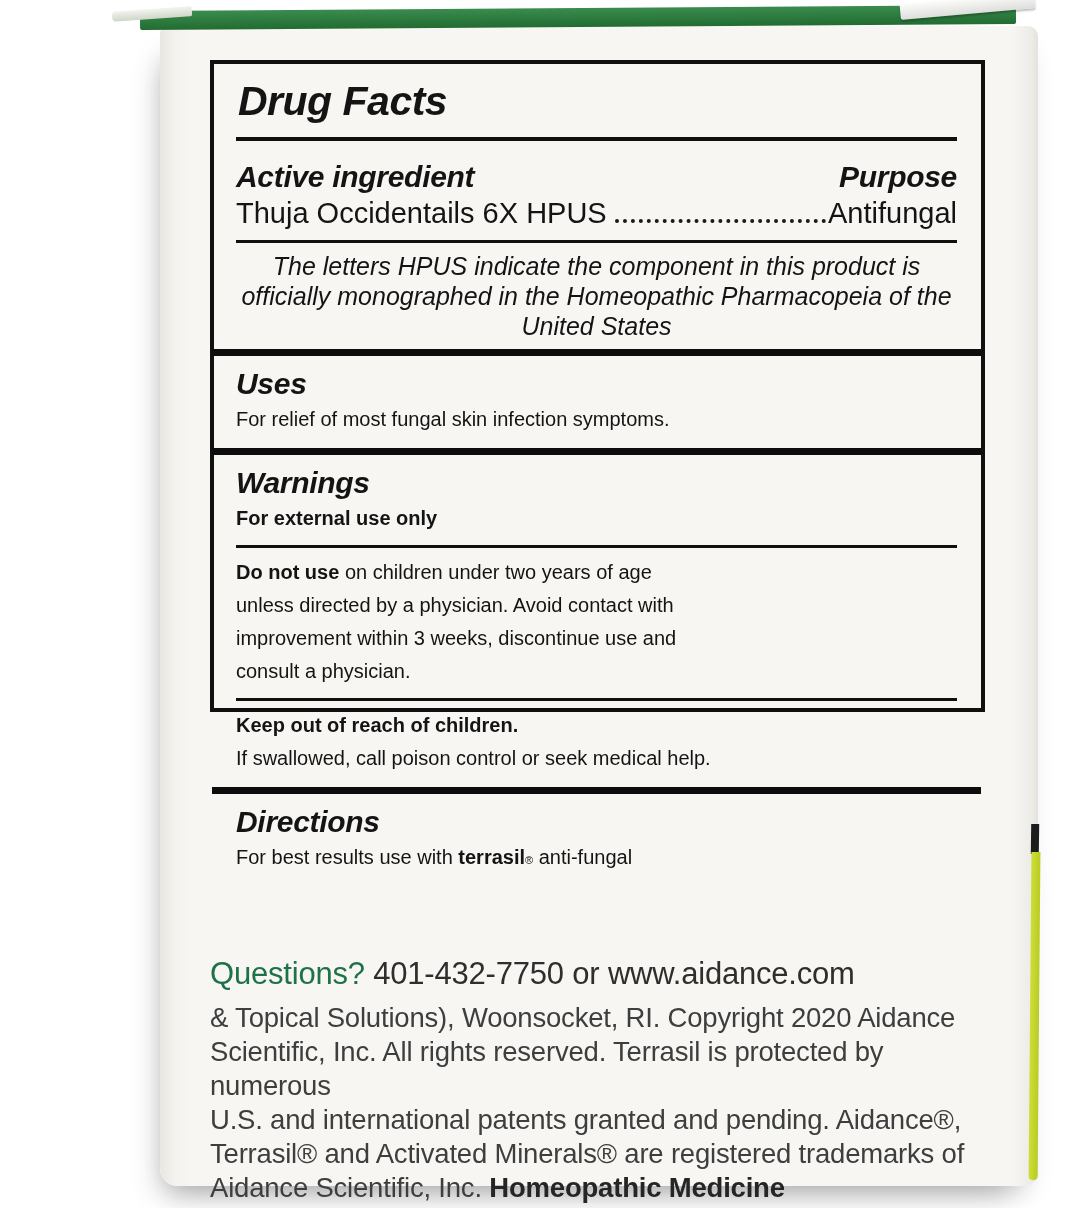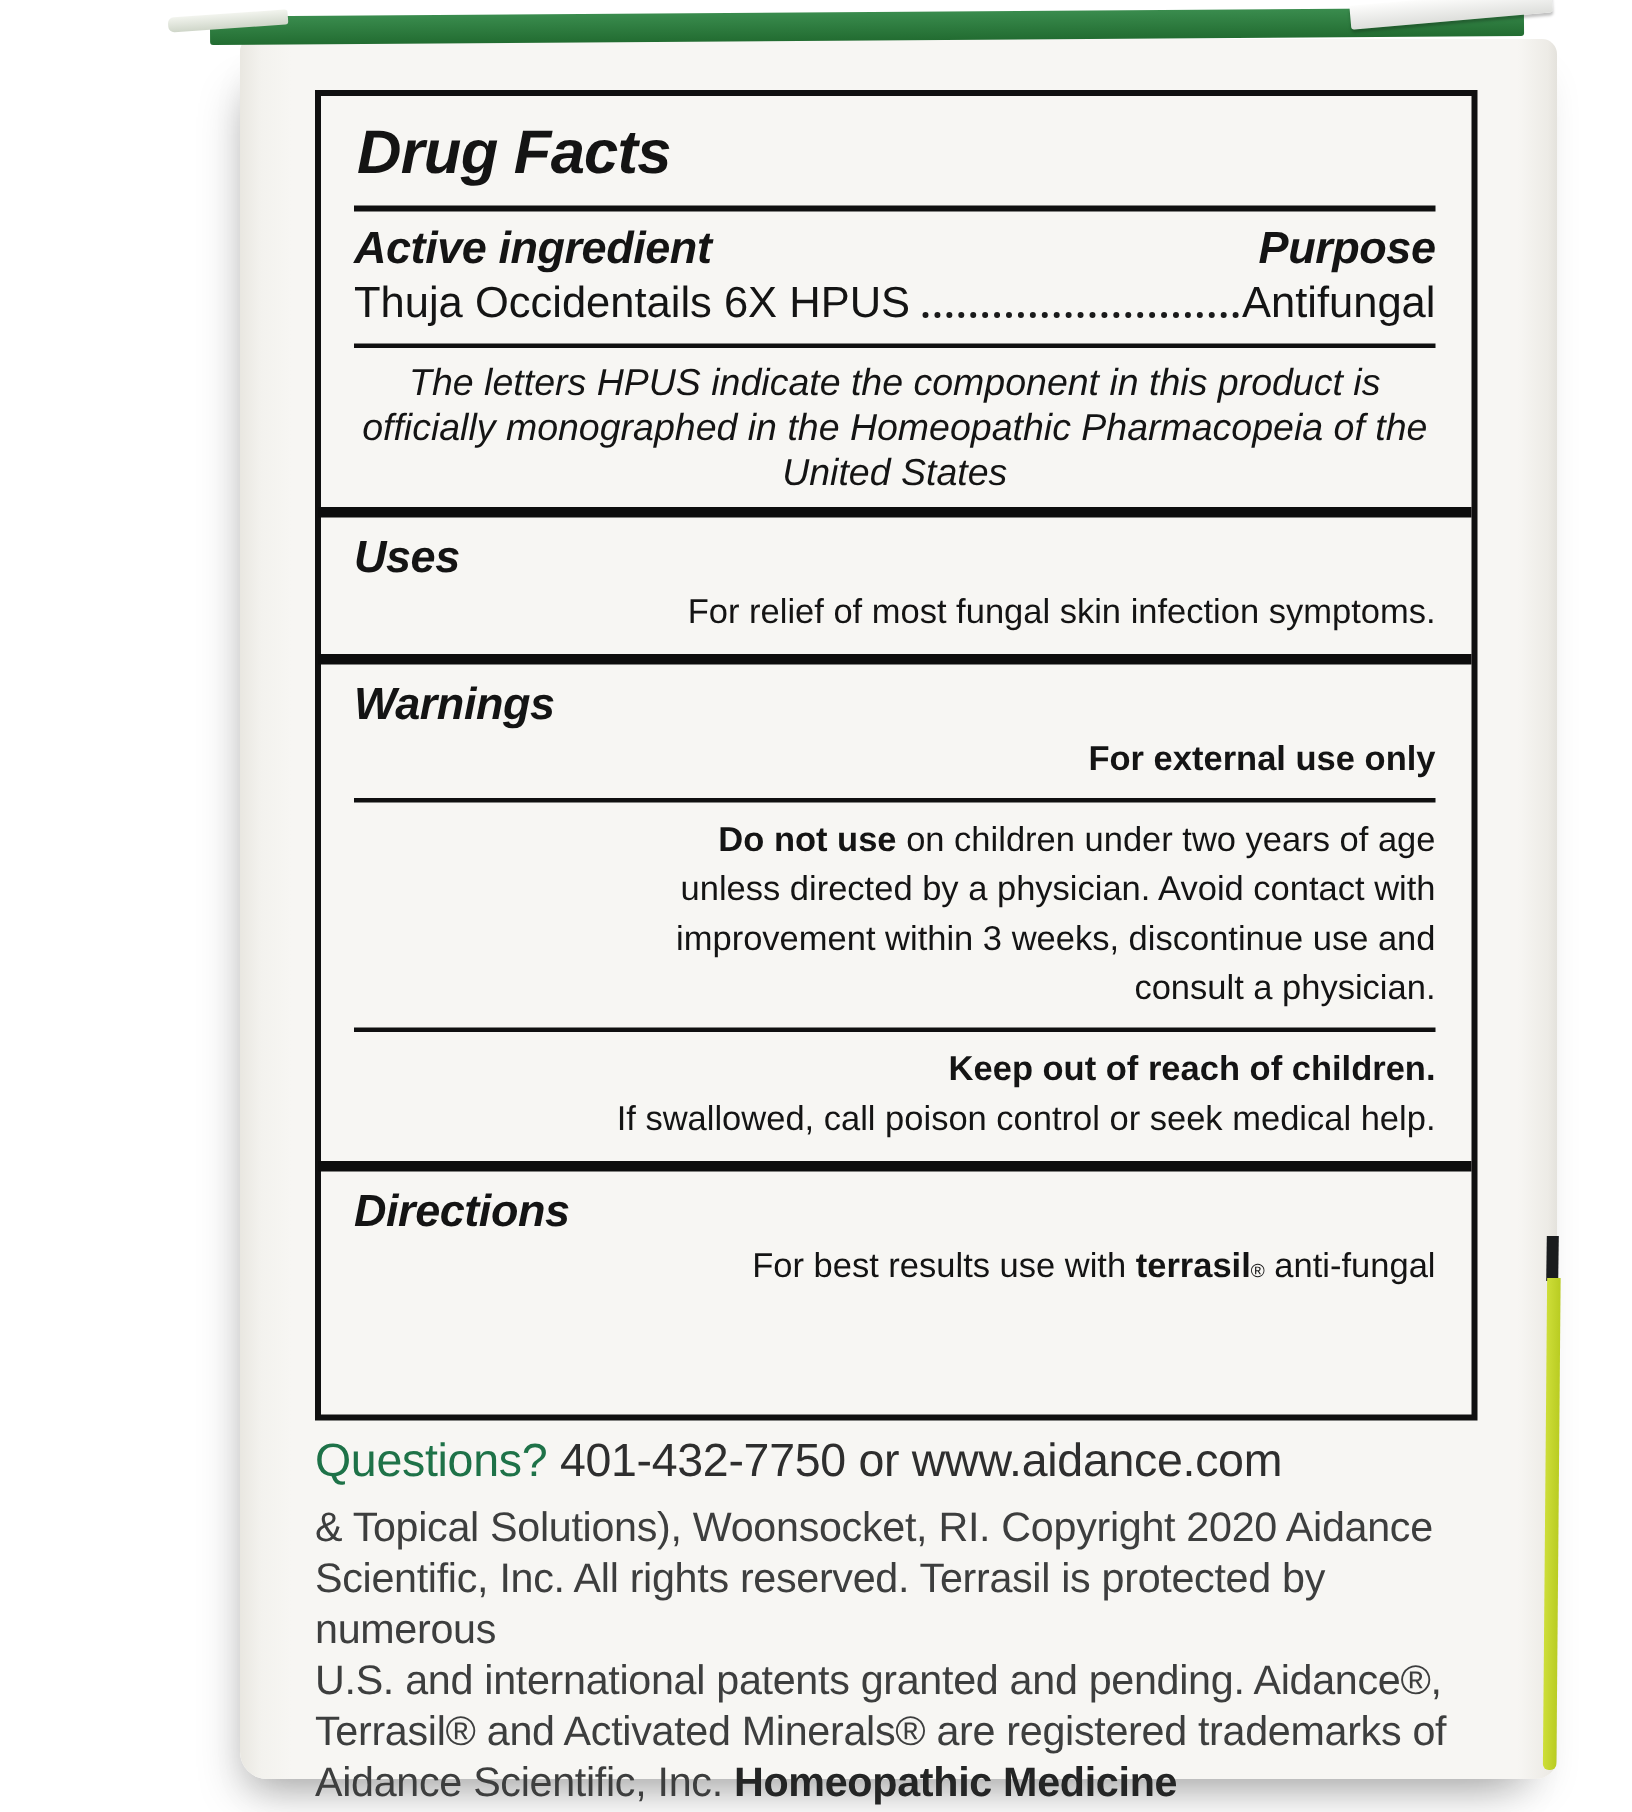--- a/index.html
+++ b/index.html
@@ -35,37 +35,37 @@
     position:absolute;left:1031px;top:824px;width:8px;height:30px;
     background:#1a1c1e;transform:rotate(.8deg);
   }
   .lime-strip{
     position:absolute;left:1030px;top:852px;width:9px;height:328px;
     background:linear-gradient(90deg,#cede39,#b9cc22);
     transform:rotate(.5deg);border-radius:0 0 4px 4px;
   }
   
   .panel{
-    position:absolute;left:50px;top:34px;width:775px;height:887px;
+    position:absolute;left:50px;top:34px;width:775px;height:652px;
     border:4px solid #101010;box-sizing:border-box;
     padding:10px 24px 10px 22px;
   }
   .df-title{
     font-size:41px;font-weight:bold;font-style:italic;
     letter-spacing:-.5px;margin:4px 0 12px 2px;
   }
   .rule-title{height:4px;background:#101010;margin:0 0 8px 0;}
   .rule-thin{height:3px;background:#101010;}
   .bar{height:7px;background:#0d0d0d;margin-left:-24px;margin-right:-24px;}
   .ai-row{display:flex;justify-content:space-between;align-items:baseline;margin-top:6px;}
-  .h-section{font-size:30px;font-weight:bold;font-style:italic;letter-spacing:-.3px;}
+  .h-section{font-size:30px;font-weight:bold;font-style:italic;letter-spacing:-.3px;margin-top:11px;}
   .thuja-row{display:flex;align-items:flex-end;font-size:29px;margin-top:3px;}
   .leader{flex:1;border-bottom:4px dotted #1a1a1a;margin:0 2px 7px 8px;min-width:40px;}
   .note{font-size:25px;font-style:italic;line-height:30px;margin-top:7px;text-align:center;}
-  .body-text{font-size:23px;line-height:33px;text-align:right;}
+  .body-text{font-size:20px;line-height:33px;}
   .bold{font-weight:bold;}
   .mt2{margin-top:2px;}
   .mt8{margin-top:8px;} .mt10{margin-top:10px;} .mt12{margin-top:12px;}
   .mb8{margin-bottom:8px;} .mb10{margin-bottom:10px;}
   .reg-mark{font-size:.55em;vertical-align:baseline;}
   
   .footer{position:absolute;left:50px;top:930px;width:790px;}
   .questions-line{font-size:31px;font-weight:normal;letter-spacing:-.2px;color:#2e2e2e;}
   .q-green{color:#1e7248;}
   .legal{font-size:27.5px;line-height:34px;color:#3d3e3e;margin-top:9px;letter-spacing:-.2px;}

